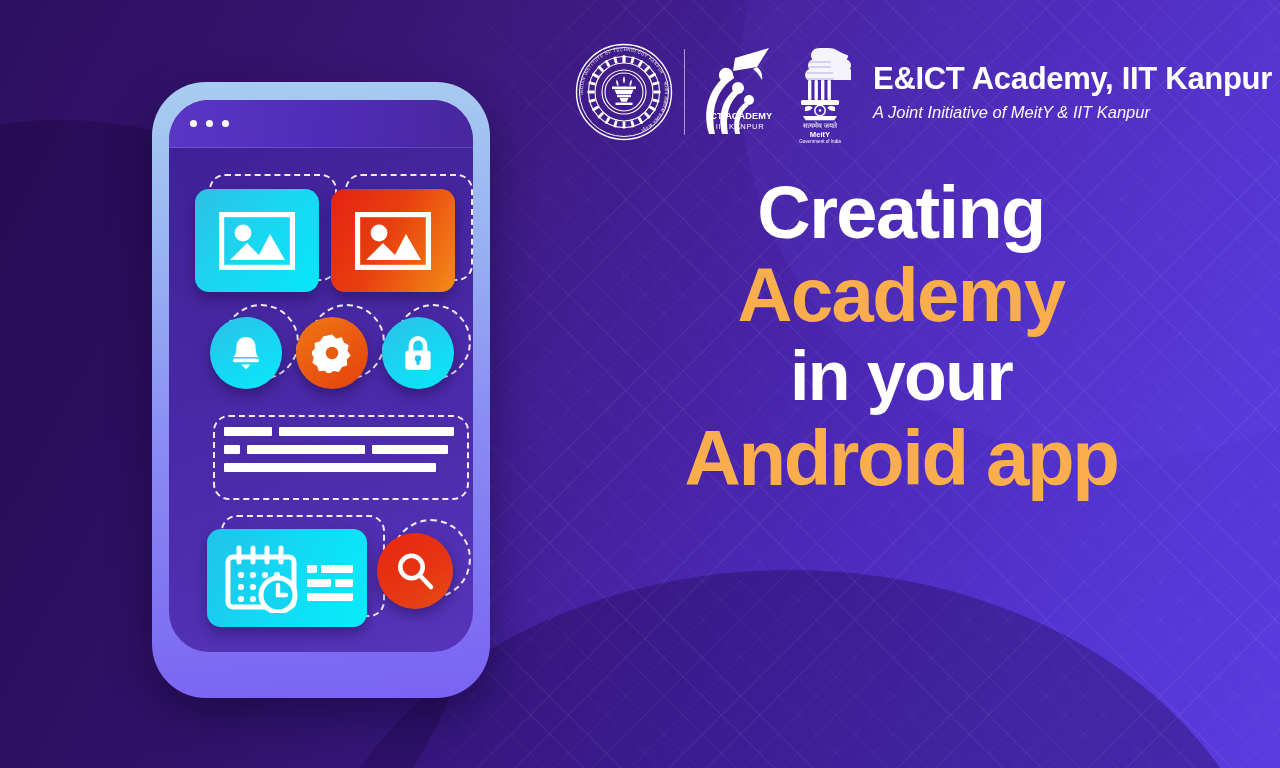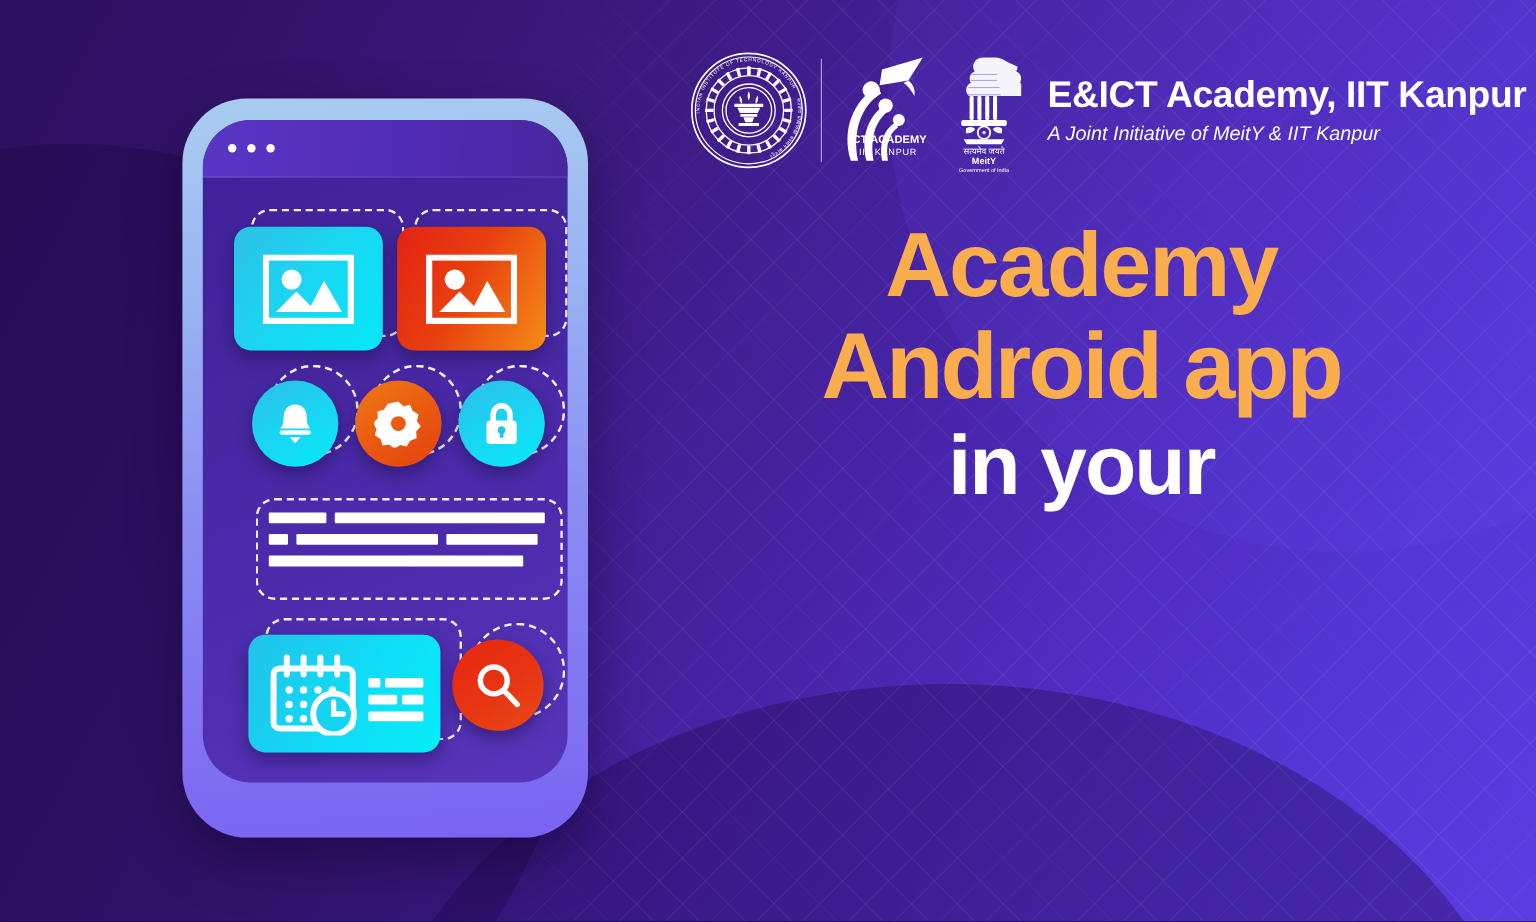--- a/index.html
+++ b/index.html
@@ -346,23 +346,24 @@
       <text x="31" y="103" text-anchor="middle" font-family="'Liberation Sans', sans-serif" font-size="4.6" fill="#ffffff">Government of India</text>
     </svg>
 
     <div class="header-text">
       <div class="header-title">E&amp;ICT Academy, IIT Kanpur</div>
       <div class="header-sub">A Joint Initiative of MeitY &amp; IIT Kanpur</div>
     </div>
   </div>
 
   <div class="headline">
+    <span class="hl-line hl-1">Creating</span>
     <span class="hl-line hl-2">Academy</span>
+    <span class="hl-line hl-4">in your</span>
     <span class="hl-line hl-5">Android app</span>
-    <span class="hl-line hl-4">in your</span>
   </div>
 
   <div class="phone">
     <div class="phone-screen">
 
       <div class="phone-topbar">
         <div class="dots">
           <span class="dot"></span>
           <span class="dot"></span>
           <span class="dot"></span>

